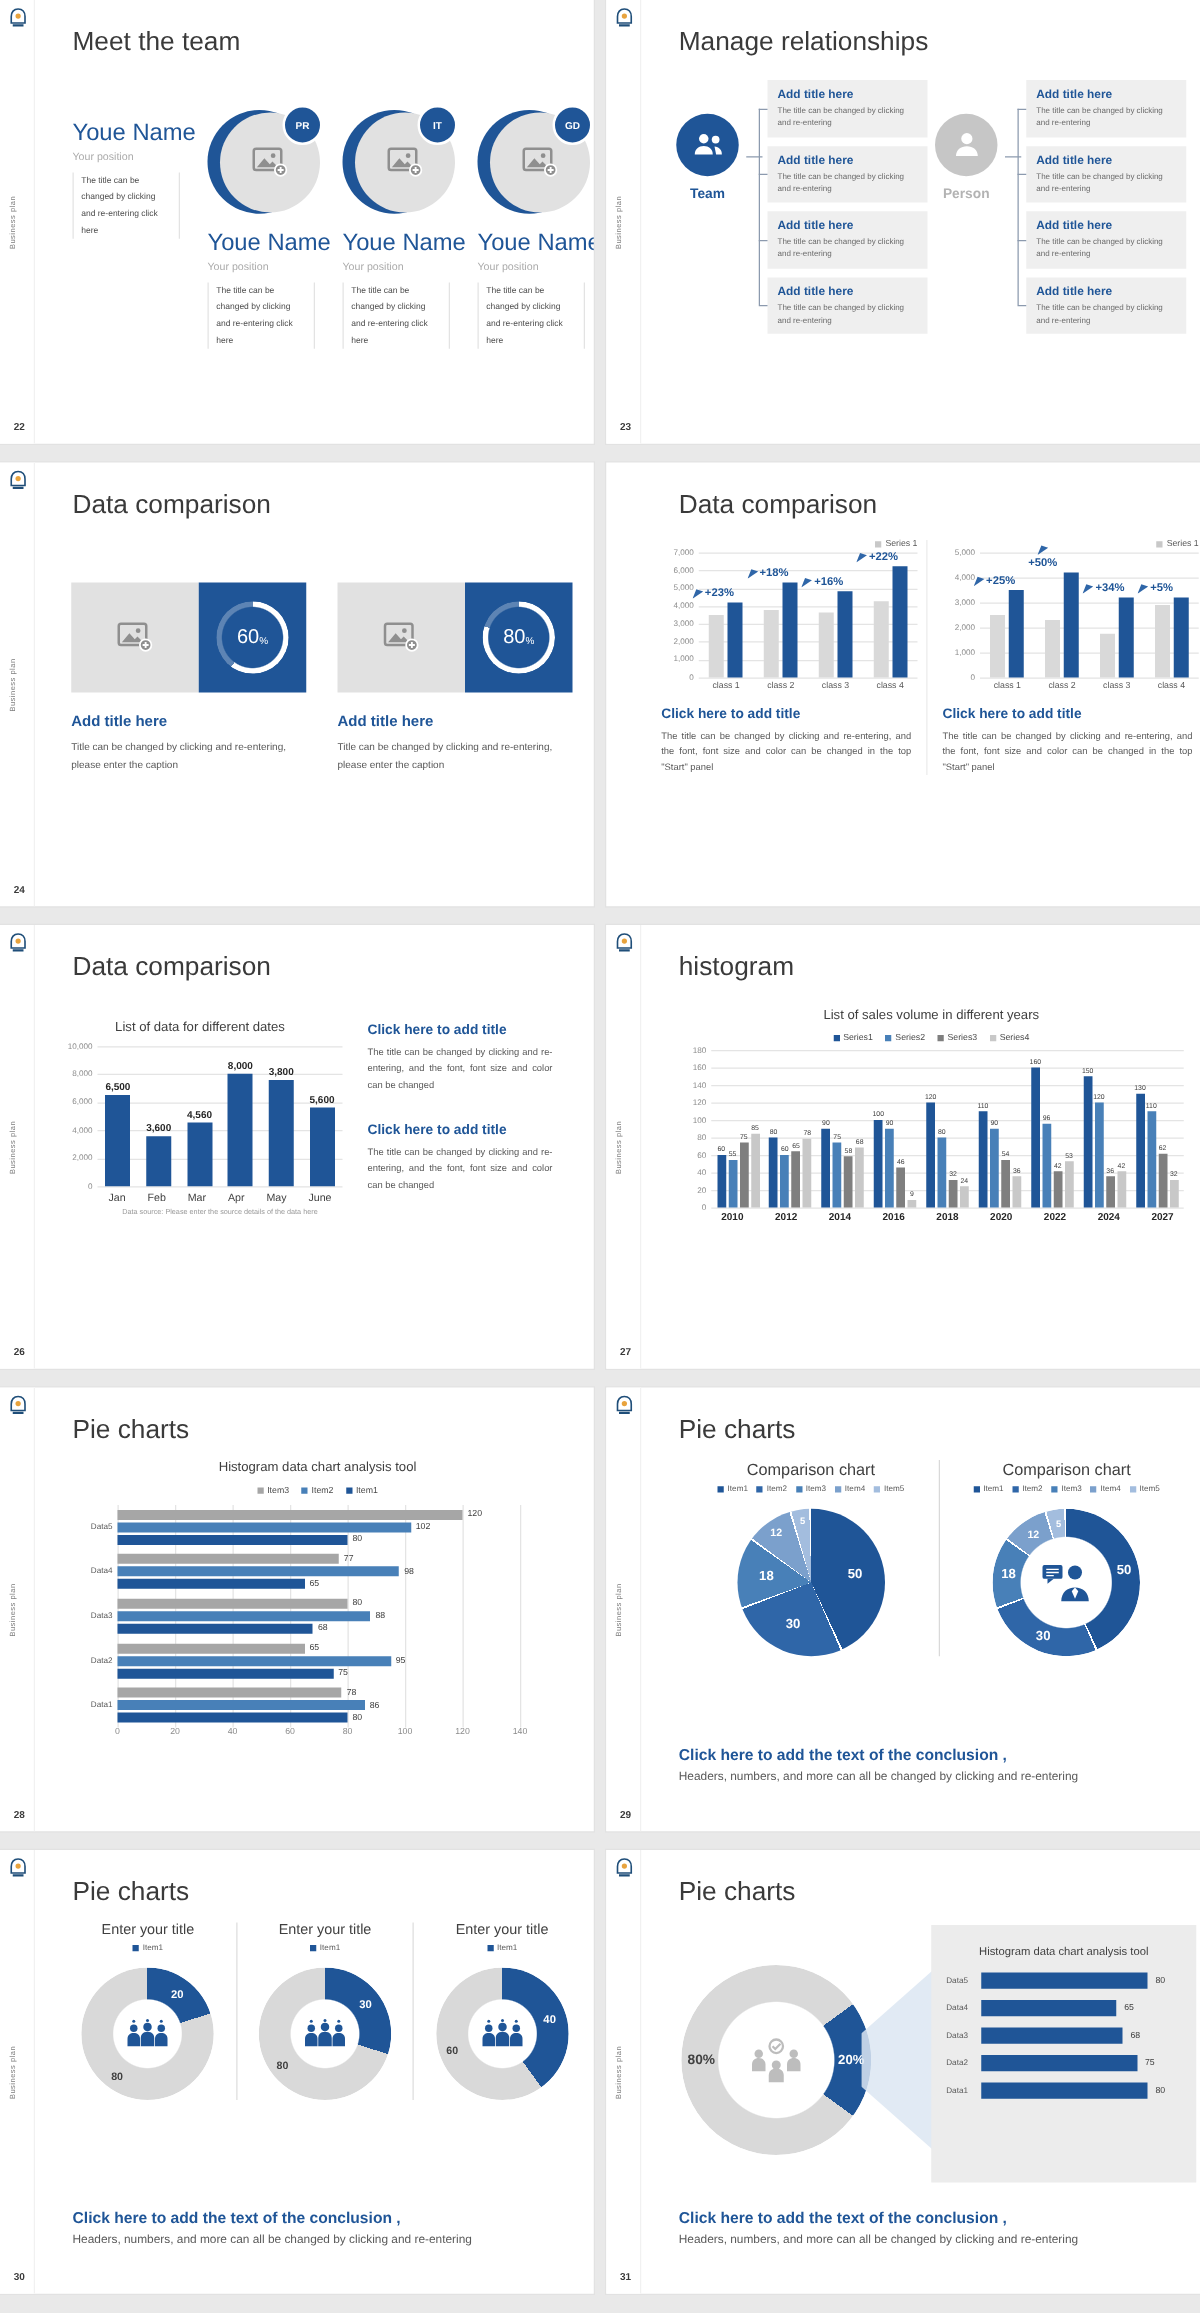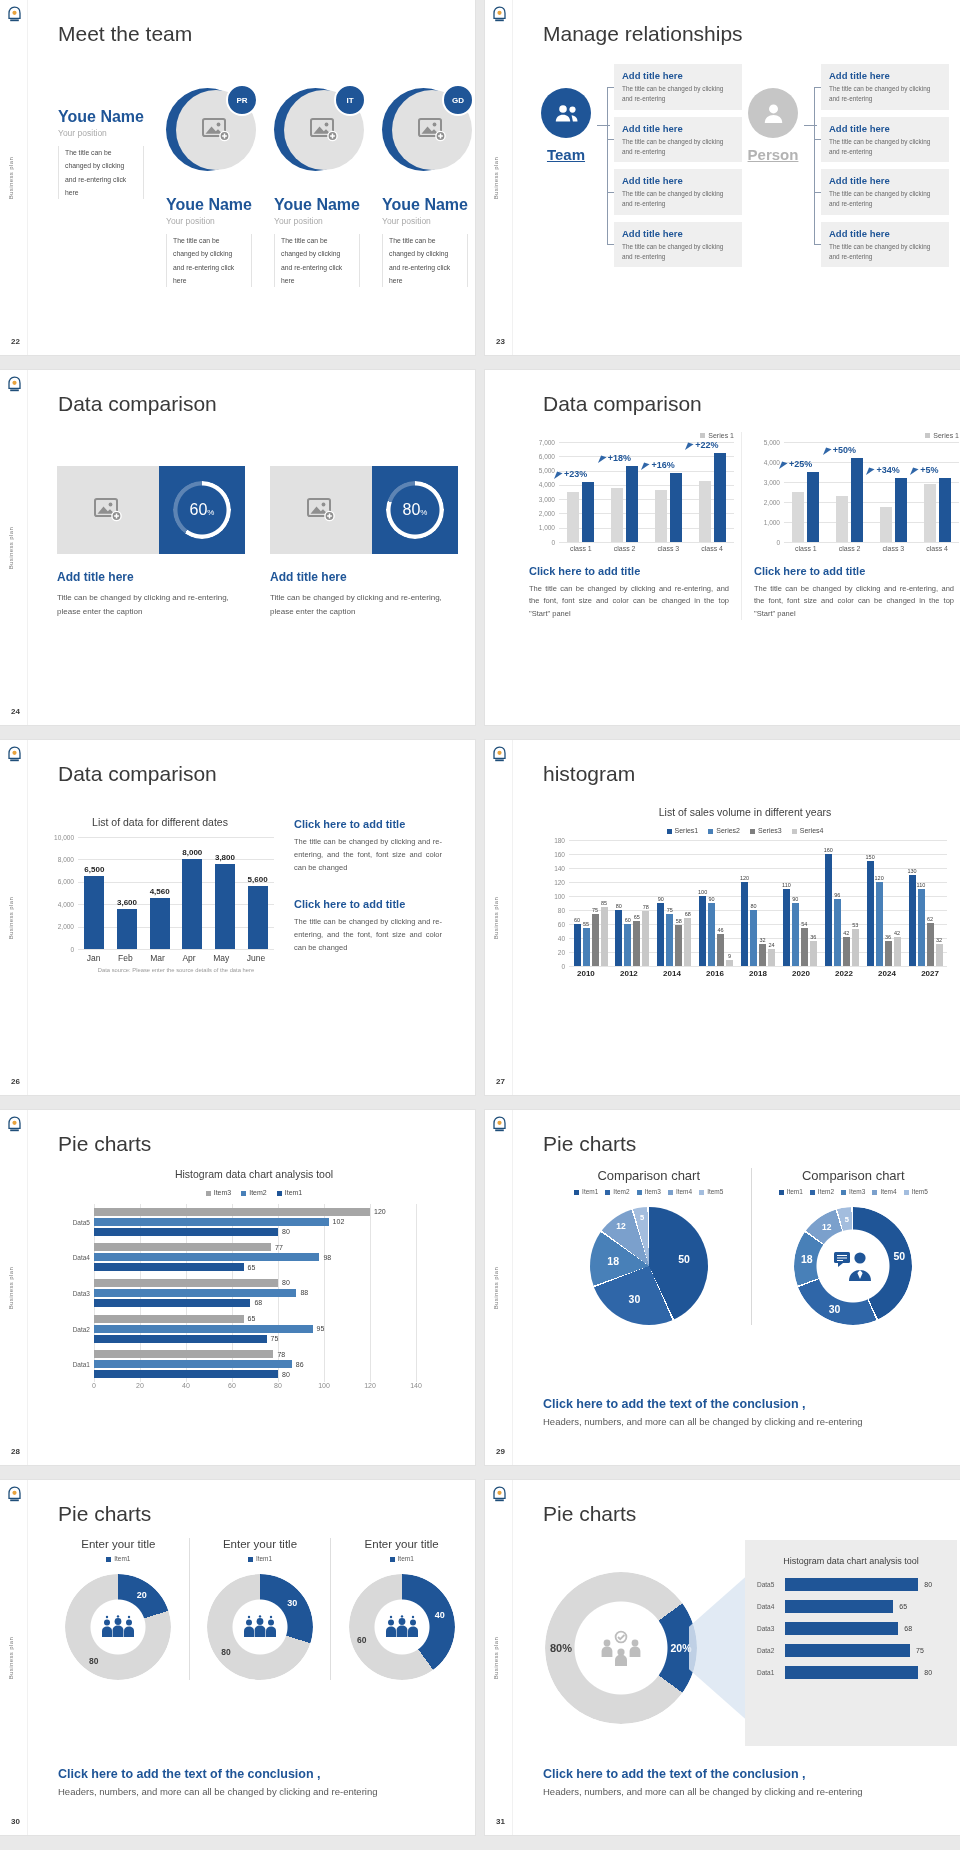--- a/index.html
+++ b/index.html
@@ -12,28 +12,28 @@
   .rail .pagenum{position:absolute;bottom:9px;left:11px;font-size:8px;font-weight:bold;color:#3a3a3a;}
   .stitle{position:absolute;left:58px;top:22px;margin:0;font-size:21px;font-weight:300;color:#3a3a3a;z-index:2;}
   .content{position:absolute;left:28px;top:0;right:0;bottom:0;}
   
   .team-row{position:absolute;left:30px;top:86px;display:flex;gap:8px;}
   .member{width:100px;}
   .avatar{position:relative;width:94px;height:88px;}
   .arc{position:absolute;left:0;top:2px;width:83px;height:83px;border-radius:50%;}
   .photo{position:absolute;left:10px;top:4px;width:80px;height:80px;border-radius:50%;display:flex;align-items:center;justify-content:center;}
   .badge{position:absolute;right:2px;top:-2px;width:28px;height:28px;border-radius:50%;border:2.5px solid #fff;color:#fff;font-size:8px;font-weight:bold;display:flex;align-items:center;justify-content:center;}
-  .mname{margin-top:22px;font-size:16px;font-weight:bold;}
+  .mname{margin-top:10px;font-size:19px;font-weight:normal;}
   .mpos{margin-top:2px;font-size:8.5px;color:#ababab;}
   .mdesc{margin-top:8px;font-size:6.8px;color:#4d4d4d;line-height:1.95;padding:0 6px;border-left:1px solid #e3e3e3;border-right:1px solid #e3e3e3;width:72px;}
   
   .rel-row{position:absolute;left:22px;top:64px;display:flex;align-items:center;}
   .rel-figure{width:62px;display:flex;flex-direction:column;align-items:center;transform:translateY(-40px);}
   .rel-circle{width:50px;height:50px;border-radius:50%;display:flex;align-items:center;justify-content:center;}
-  .rel-label{margin-top:8px;font-size:15px;font-weight:bold;text-decoration:underline;}
+  .rel-label{margin-top:8px;font-size:11px;font-weight:bold;}
   .rel-link{width:13px;margin-right:-8px;height:1px;background:#8c9aae;align-self:center;transform:translateY(-40px);}
   .rel-col{position:relative;padding-left:12px;display:flex;flex-direction:column;gap:7px;}
   .rel-col::before{content:"";position:absolute;left:5px;top:23px;bottom:23px;width:1px;background:#8c9aae;}
   .rel-item{position:relative;width:112px;background:#efefef;padding:6px 8px 5px;}
   .rel-item::before{content:"";position:absolute;left:-7px;top:50%;width:7px;height:1px;background:#8c9aae;}
   .rel-item-title{font-size:9.5px;font-weight:bold;}
   .rel-item-text{margin-top:3px;font-size:6.4px;color:#6a6a6a;line-height:1.6;}
   
   .cards-row{position:absolute;left:29px;top:96px;display:flex;gap:25px;}
   .dcard{width:188px;}
@@ -466,21 +466,21 @@
                       <svg width="9" height="9" viewBox="0 0 10 10">
                         <path d="M0 10 L9.5 3.6 L3.4 1.6 Z" fill="#2F66A8"></path>
                       </svg>
                     </span>
                     <span>+25%</span>
                   </div>
                 </div>
                 <div class="bgrp">
                   <div class="bar" style="height: 46px; background: rgb(217, 217, 217);"></div>
                   <div class="bar" style="height: 84px; background: rgb(31, 85, 151);"></div>
-                  <div class="blabel" style="bottom: 87px; color: rgb(31, 85, 151);">
+                  <div class="blabel" style="bottom: 87px; color: rgb(31, 85, 151); flex-direction: column;">
                     <span style="display: inline-flex;">
                       <svg width="9" height="9" viewBox="0 0 10 10">
                         <path d="M0 10 L9.5 3.6 L3.4 1.6 Z" fill="#2F66A8"></path>
                       </svg>
                     </span>
                     <span>+50%</span>
                   </div>
                 </div>
                 <div class="bgrp">
                   <div class="bar" style="height: 35px; background: rgb(217, 217, 217);"></div>

